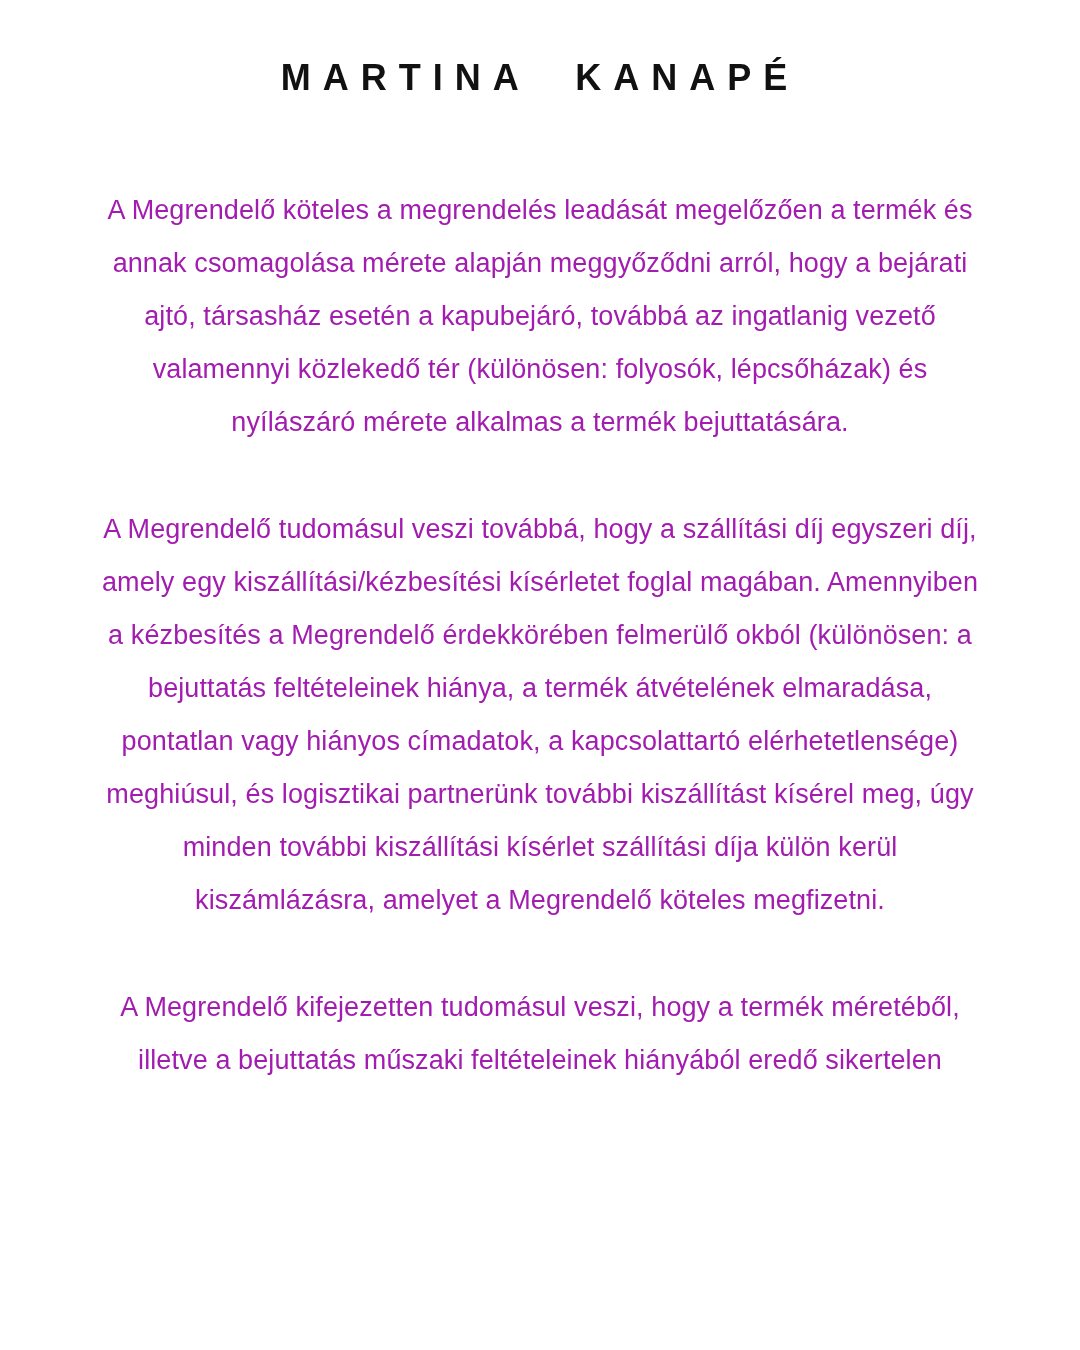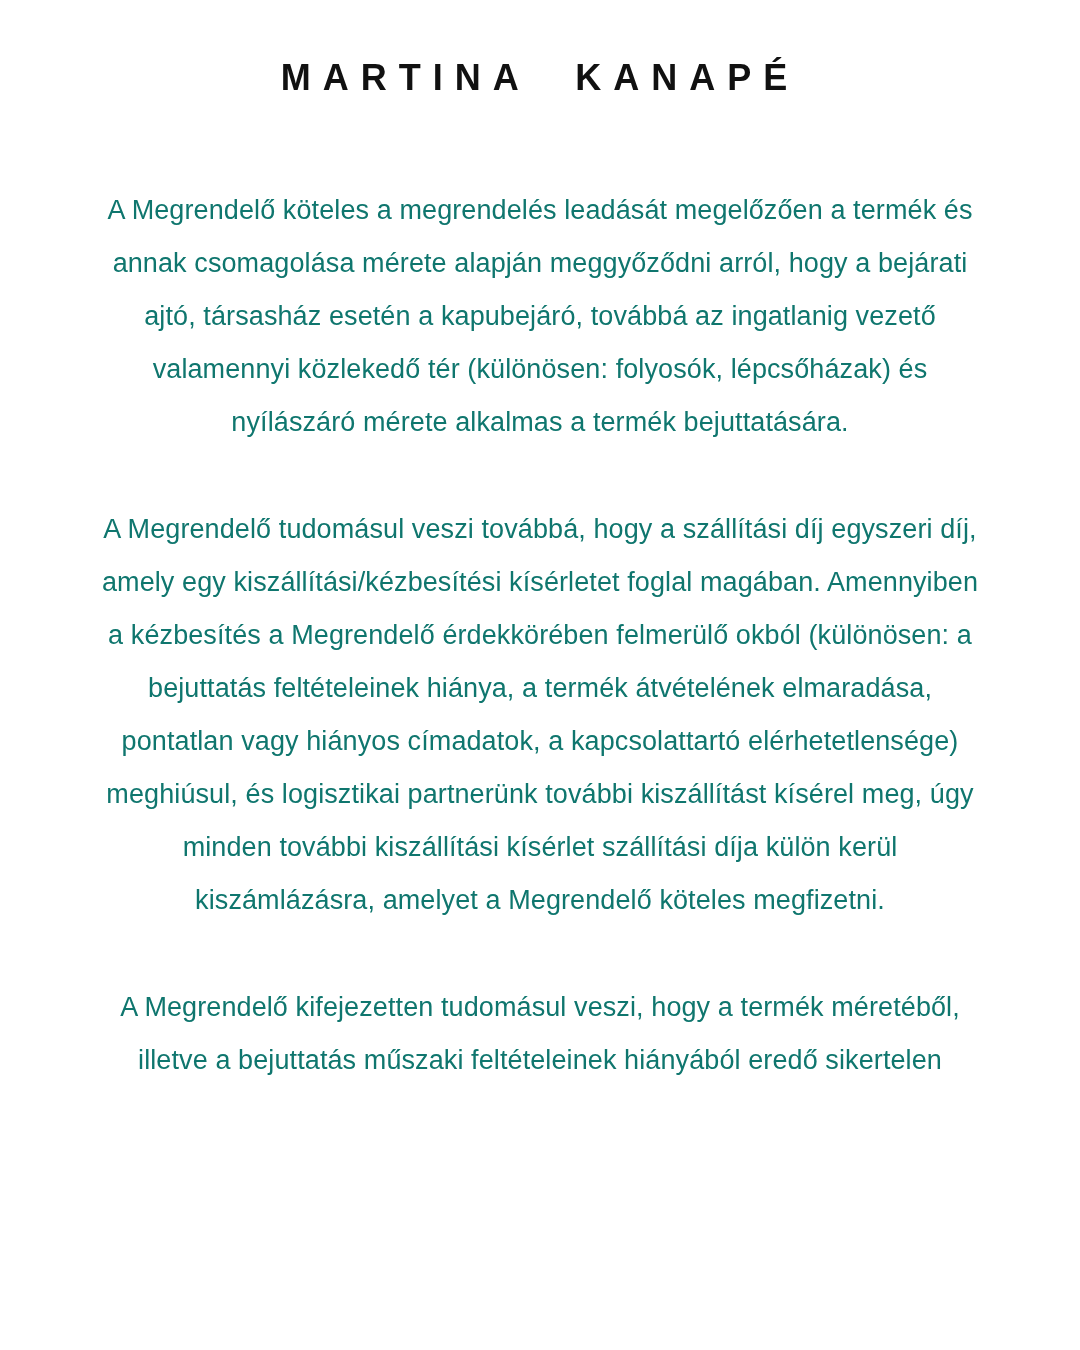--- a/index.html
+++ b/index.html
@@ -26,21 +26,21 @@
     color: #111111;
     letter-spacing: 12px;
     word-spacing: 24px;
     white-space: nowrap;
   }
   .para {
     margin: 54px 0 0 0;
     font-size: 27px;
     line-height: 53px;
     font-weight: 400;
-    color: #0f766e;
+    color: #a21caf;
     letter-spacing: 0.1px;
     white-space: pre-line; 
   }
   .para.first {
     margin-top: 84px;
   }
 </style>
 </head>
 <body>
 

